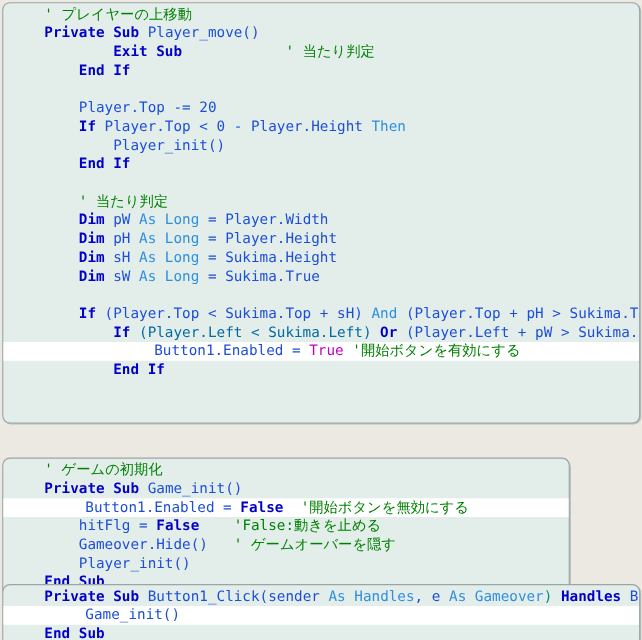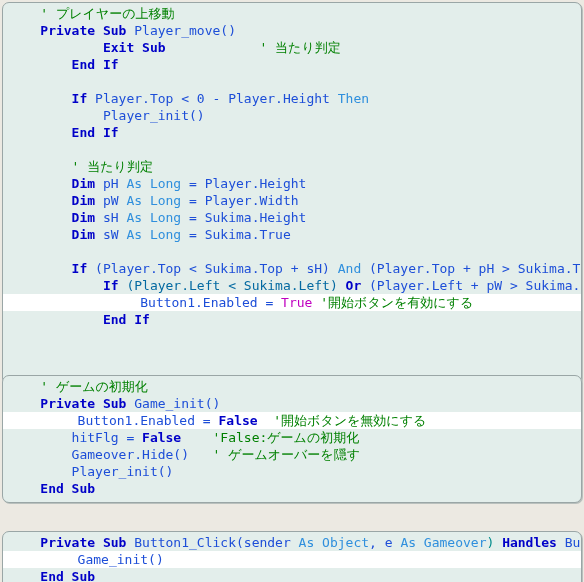--- a/index.html
+++ b/index.html
@@ -69,78 +69,79 @@
 
       <div class="line"><span class="kw">    Private Sub </span><span class="id">Player_move()</span></div>
 
 
       <div class="line"><span class="kw">            Exit Sub</span><span class="id">            </span><span class="cmt">' 当たり判定</span></div>
 
       <div class="line"><span class="kw">        End If</span></div>
 
       <div class="line">&nbsp;</div>
 
+      <div class="line"><span class="id">        Player.Top -= 20</span></div>
 
       <div class="line"><span class="kw">        If </span><span class="id">Player.Top &lt; 0 - Player.Height </span><span class="kw2">Then</span></div>
 
       <div class="line"><span class="id">            Player_init()</span></div>
 
       <div class="line"><span class="kw">        End If</span></div>
 
       <div class="line">&nbsp;</div>
 
       <div class="line"><span class="cmt">        ' 当たり判定</span></div>
 
+      <div class="line"><span class="kw">        Dim </span><span class="id">pW </span><span class="kw2">As Long </span><span class="id">= Player.Width</span></div>
+
       <div class="line"><span class="kw">        Dim </span><span class="id">pH </span><span class="kw2">As Long </span><span class="id">= Player.Height</span></div>
-
-      <div class="line"><span class="kw">        Dim </span><span class="id">pW </span><span class="kw2">As Long </span><span class="id">= Player.Width</span></div>
 
       <div class="line"><span class="kw">        Dim </span><span class="id">sH </span><span class="kw2">As Long </span><span class="id">= Sukima.Height</span></div>
 
       <div class="line"><span class="kw">        Dim </span><span class="id">sW </span><span class="kw2">As Long </span><span class="id">= Sukima.True</span></div>
 
       <div class="line">&nbsp;</div>
 
       <div class="line"><span class="kw">        If </span><span class="id">(Player.Top &lt; Sukima.Top + sH) </span><span class="kw2">And </span><span class="id">(Player.Top + pH &gt; Sukima.Top) </span></div>
 
       <div class="line"><span class="kw">            If </span><span class="warn">(Player.Left &lt; Sukima.Left) </span><span class="kw">Or </span><span class="id">(Player.Left + pW &gt; Sukima.Left + sW)</span></div>
 
 
       <div class="line hl"><span class="id">                Button1.Enabled = </span><span class="lit">True </span><span class="cmt">'開始ボタンを有効にする</span></div>
 
 
       <div class="line"><span class="kw">            End If</span></div>
 
     </div>
   </div>
 
-  <div class="code-box" style="top:375px; width:580px; height:128px;">
+  <div class="code-box" style="top:416px; width:516px; height:128px;">
     <div class="code-lines">
 
       <div class="line"><span class="cmt">    ' ゲームの初期化</span></div>
 
       <div class="line"><span class="kw">    Private Sub </span><span class="id">Game_init()</span></div>
 
       <div class="line hl"><span class="id">        Button1.Enabled = </span><span class="kw">False  </span><span class="cmt">'開始ボタンを無効にする</span></div>
 
-      <div class="line"><span class="id">        hitFlg = </span><span class="kw">False    </span><span class="cmt">'False:ゲームの初期化</span></div>
+      <div class="line"><span class="id">        hitFlg = </span><span class="kw">False    </span><span class="cmt">'False:動きを止める</span></div>
 
       <div class="line"><span class="id">        Gameover.Hide()   </span><span class="cmt">' ゲームオーバーを隠す</span></div>
 
       <div class="line"><span class="id">        Player_init()</span></div>
 
       <div class="line"><span class="kw">    End Sub</span></div>
 
     </div>
   </div>
 
   <div class="code-box" style="top:531px; width:580px; height:58px;">
     <div class="code-lines">
 
-      <div class="line"><span class="kw">    Private Sub </span><span class="id">Button1_Click(</span><span class="id">sender </span><span class="kw2">As Object</span><span class="id">, e </span><span class="kw2">As Gameover</span><span class="par">) </span><span class="kw">Handles </span><span class="id">Button1.Cli</span></div>
+      <div class="line"><span class="kw">    Private Sub </span><span class="id">Button1_Click(</span><span class="id">sender </span><span class="kw2">As Handles</span><span class="id">, e </span><span class="kw2">As Gameover</span><span class="par">) </span><span class="kw">Handles </span><span class="id">Button1.Cli</span></div>
 
       <div class="line hl"><span class="id">        Game_init()</span></div>
 
       <div class="line"><span class="kw">    End Sub</span></div>
 
     </div>
   </div>
 
 </div>
 

